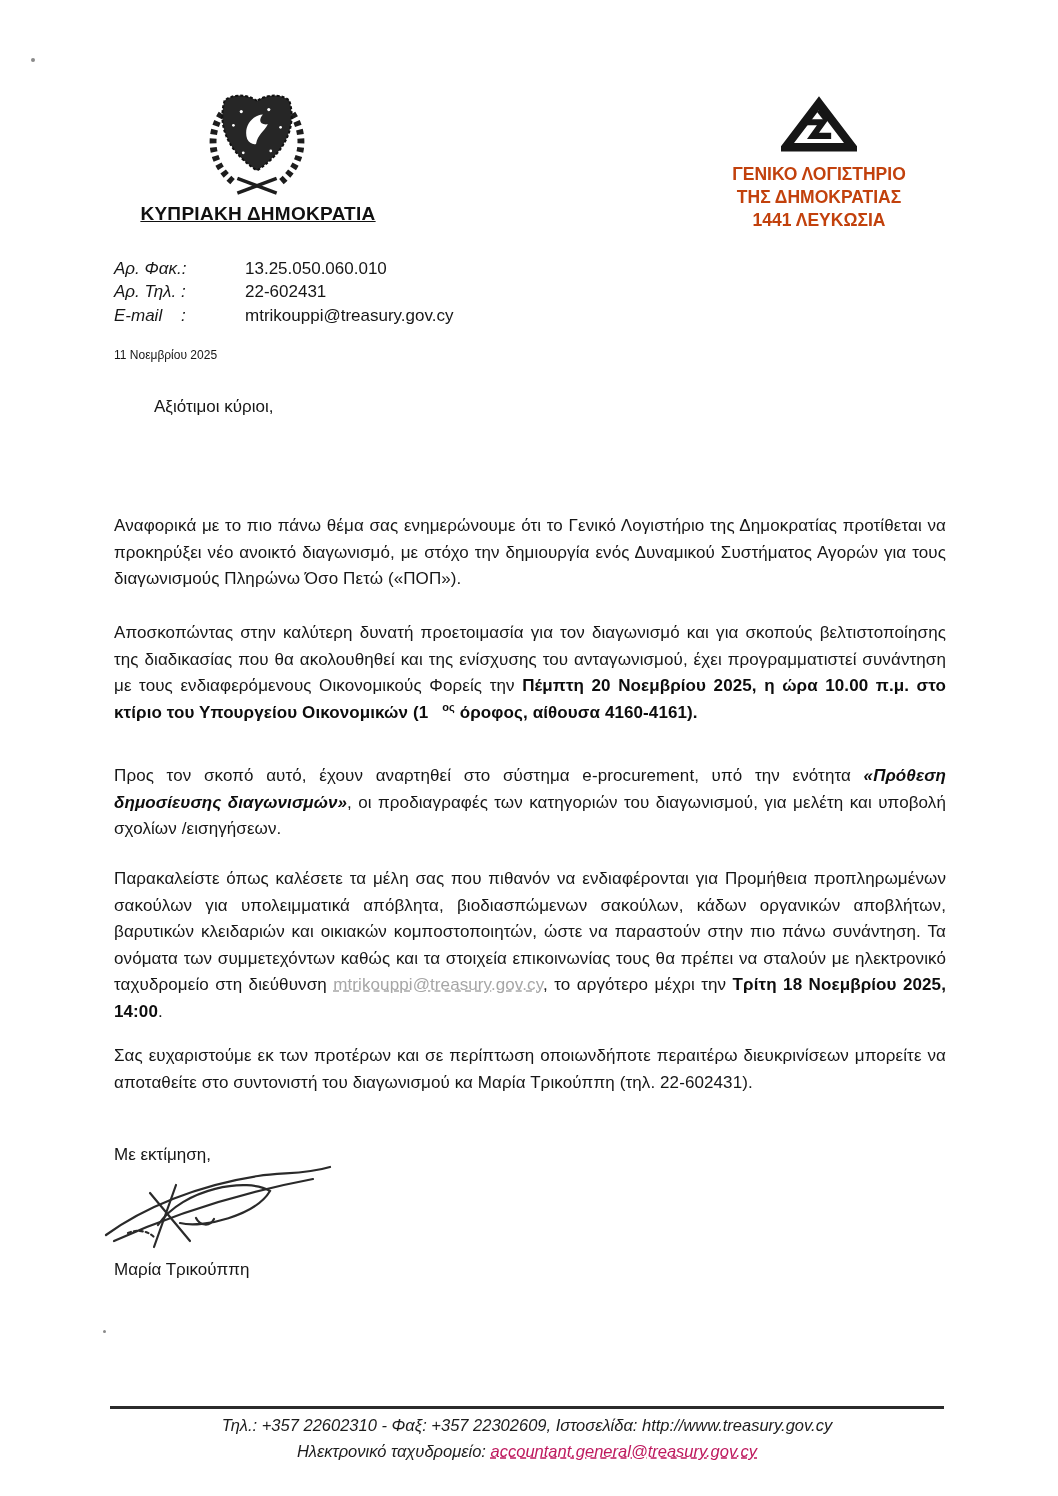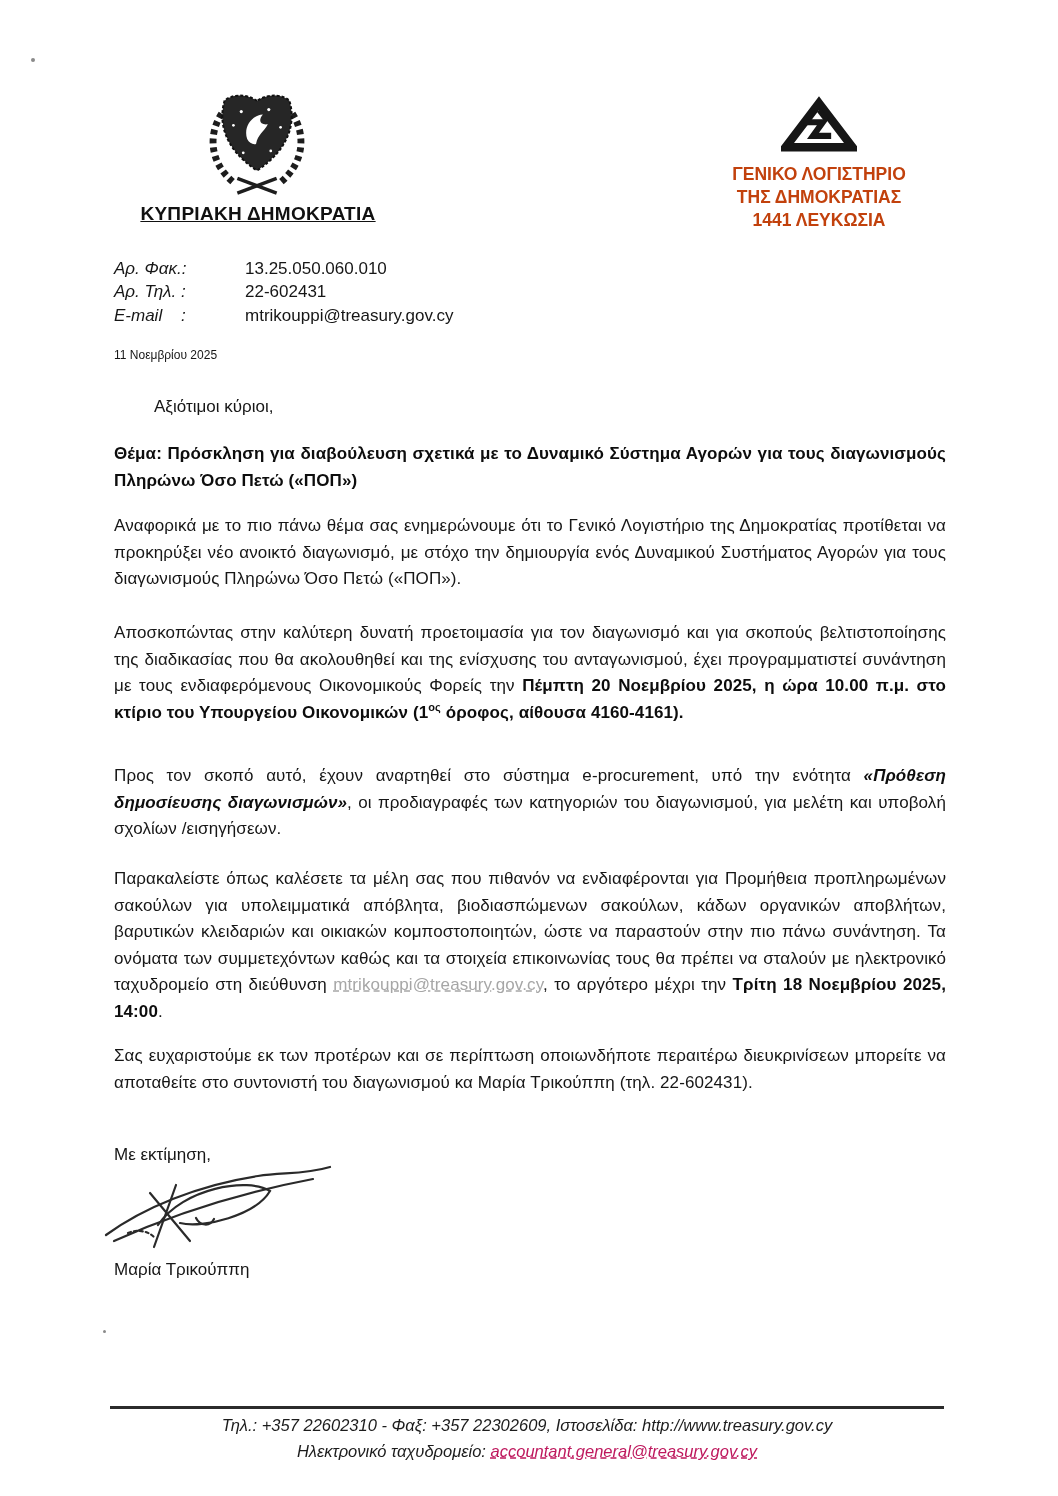--- a/index.html
+++ b/index.html
@@ -33,21 +33,21 @@
     text-align:justify;letter-spacing:0.1px;}
   .subject{top:441px;font-weight:bold;color:#0d0d0d;}
   .p1{top:513px;}
   .p2{top:620px;}
   .p3{top:763px;}
   .p4{top:866px;}
   .p5{top:1043px;}
   .closing{left:114px;top:1145px;font-size:17px;}
   .b{font-weight:bold;color:#0d0d0d;}
   .bi{font-weight:bold;font-style:italic;color:#0d0d0d;}
-  sup.ord{font-size:11px;line-height:0;vertical-align:super;}
+  sup.ord{font-size:11px;line-height:0;vertical-align:super;margin-left:14px;}
   .link{color:#a6a6a6;text-decoration:underline;text-decoration-style:dashed;cursor:pointer;}
 
   
   .sig{left:98px;top:1163px;width:245px;height:88px;}
   .signer{left:114px;top:1257px;font-size:17px;line-height:26px;}
 
   
   .footer-rule{left:110px;top:1406px;width:834px;height:0;
     border-top:3px solid #2b2b2b;}
   .footer{left:110px;top:1413px;width:834px;text-align:center;
@@ -109,21 +109,20 @@
     </div>
     <div class="ref-row">
       <span class="ref-label">E-mail    :</span>
       <span class="ref-value">mtrikouppi@treasury.gov.cy</span>
     </div>
   </div>
 
   <div class="abs date">11 Νοεμβρίου 2025</div>
   <div class="abs salutation">Αξιότιμοι κύριοι,</div>
 
-  <div class="abs para subject">Θέμα: Πρόσκληση για διαβούλευση σχετικά με το Δυναμικό Σύστημα Αγορών για τους διαγωνισμούς Πληρώνω Όσο Πετώ («ΠΟΠ»)</div>
 
   <div class="abs para p1">Αναφορικά με το πιο πάνω θέμα σας ενημερώνουμε ότι το Γενικό Λογιστήριο της Δημοκρατίας προτίθεται να προκηρύξει νέο ανοικτό διαγωνισμό, με στόχο την δημιουργία ενός Δυναμικού Συστήματος Αγορών για τους διαγωνισμούς Πληρώνω Όσο Πετώ («ΠΟΠ»).</div>
 
   <div class="abs para p2"><span>Αποσκοπώντας στην καλύτερη δυνατή προετοιμασία για τον διαγωνισμό και για σκοπούς βελτιστοποίησης της διαδικασίας που θα ακολουθηθεί και της ενίσχυσης του ανταγωνισμού, έχει προγραμματιστεί συνάντηση με τους ενδιαφερόμενους Οικονομικούς Φορείς την </span><span class="b">Πέμπτη 20 Νοεμβρίου 2025, η ώρα 10.00 π.μ. στο κτίριο του Υπουργείου Οικονομικών (1</span><sup class="ord b">ος</sup><span class="b"> όροφος, αίθουσα 4160-4161).</span></div>
 
   <div class="abs para p3"><span>Προς τον σκοπό αυτό, έχουν αναρτηθεί στο σύστημα e-procurement, υπό την ενότητα </span><span class="bi">«Πρόθεση δημοσίευσης διαγωνισμών»</span><span>, οι προδιαγραφές των κατηγοριών του διαγωνισμού, για μελέτη και υποβολή σχολίων /εισηγήσεων.</span></div>
 
   <div class="abs para p4"><span>Παρακαλείστε όπως καλέσετε τα μέλη σας που πιθανόν να ενδιαφέρονται για Προμήθεια προπληρωμένων σακούλων για υπολειμματικά απόβλητα, βιοδιασπώμενων σακούλων, κάδων οργανικών αποβλήτων, βαρυτικών κλειδαριών και οικιακών κομποστοποιητών, ώστε να παραστούν στην πιο πάνω συνάντηση. Τα ονόματα των συμμετεχόντων καθώς και τα στοιχεία επικοινωνίας τους θα πρέπει να σταλούν με ηλεκτρονικό ταχυδρομείο στη διεύθυνση </span><span class="link">mtrikouppi@treasury.gov.cy</span><span>,  το αργότερο μέχρι την </span><span class="b">Τρίτη 18 Νοεμβρίου 2025, 14:00</span><span>.</span></div>
 
   <div class="abs para p5">Σας ευχαριστούμε εκ των προτέρων και σε περίπτωση οποιωνδήποτε περαιτέρω διευκρινίσεων μπορείτε να αποταθείτε στο συντονιστή του διαγωνισμού κα Μαρία Τρικούππη (τηλ. 22-602431).</div>

